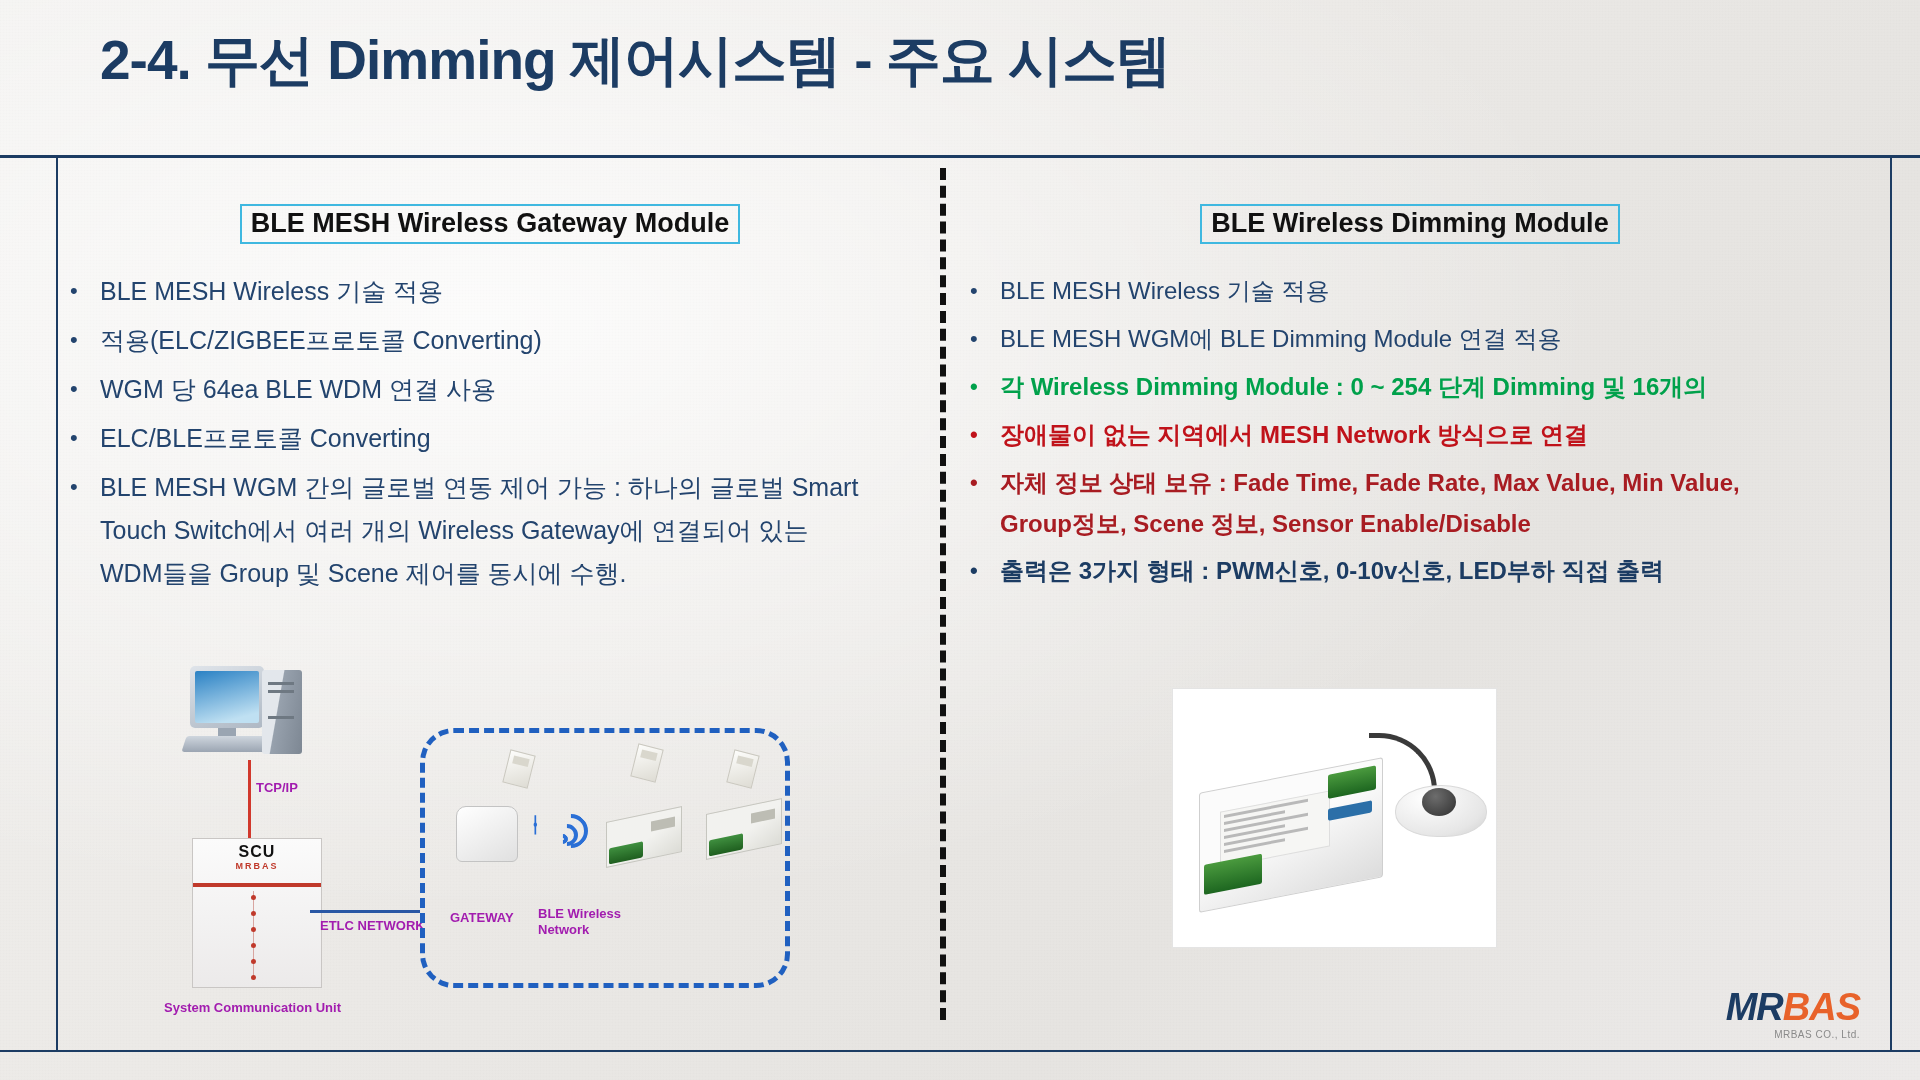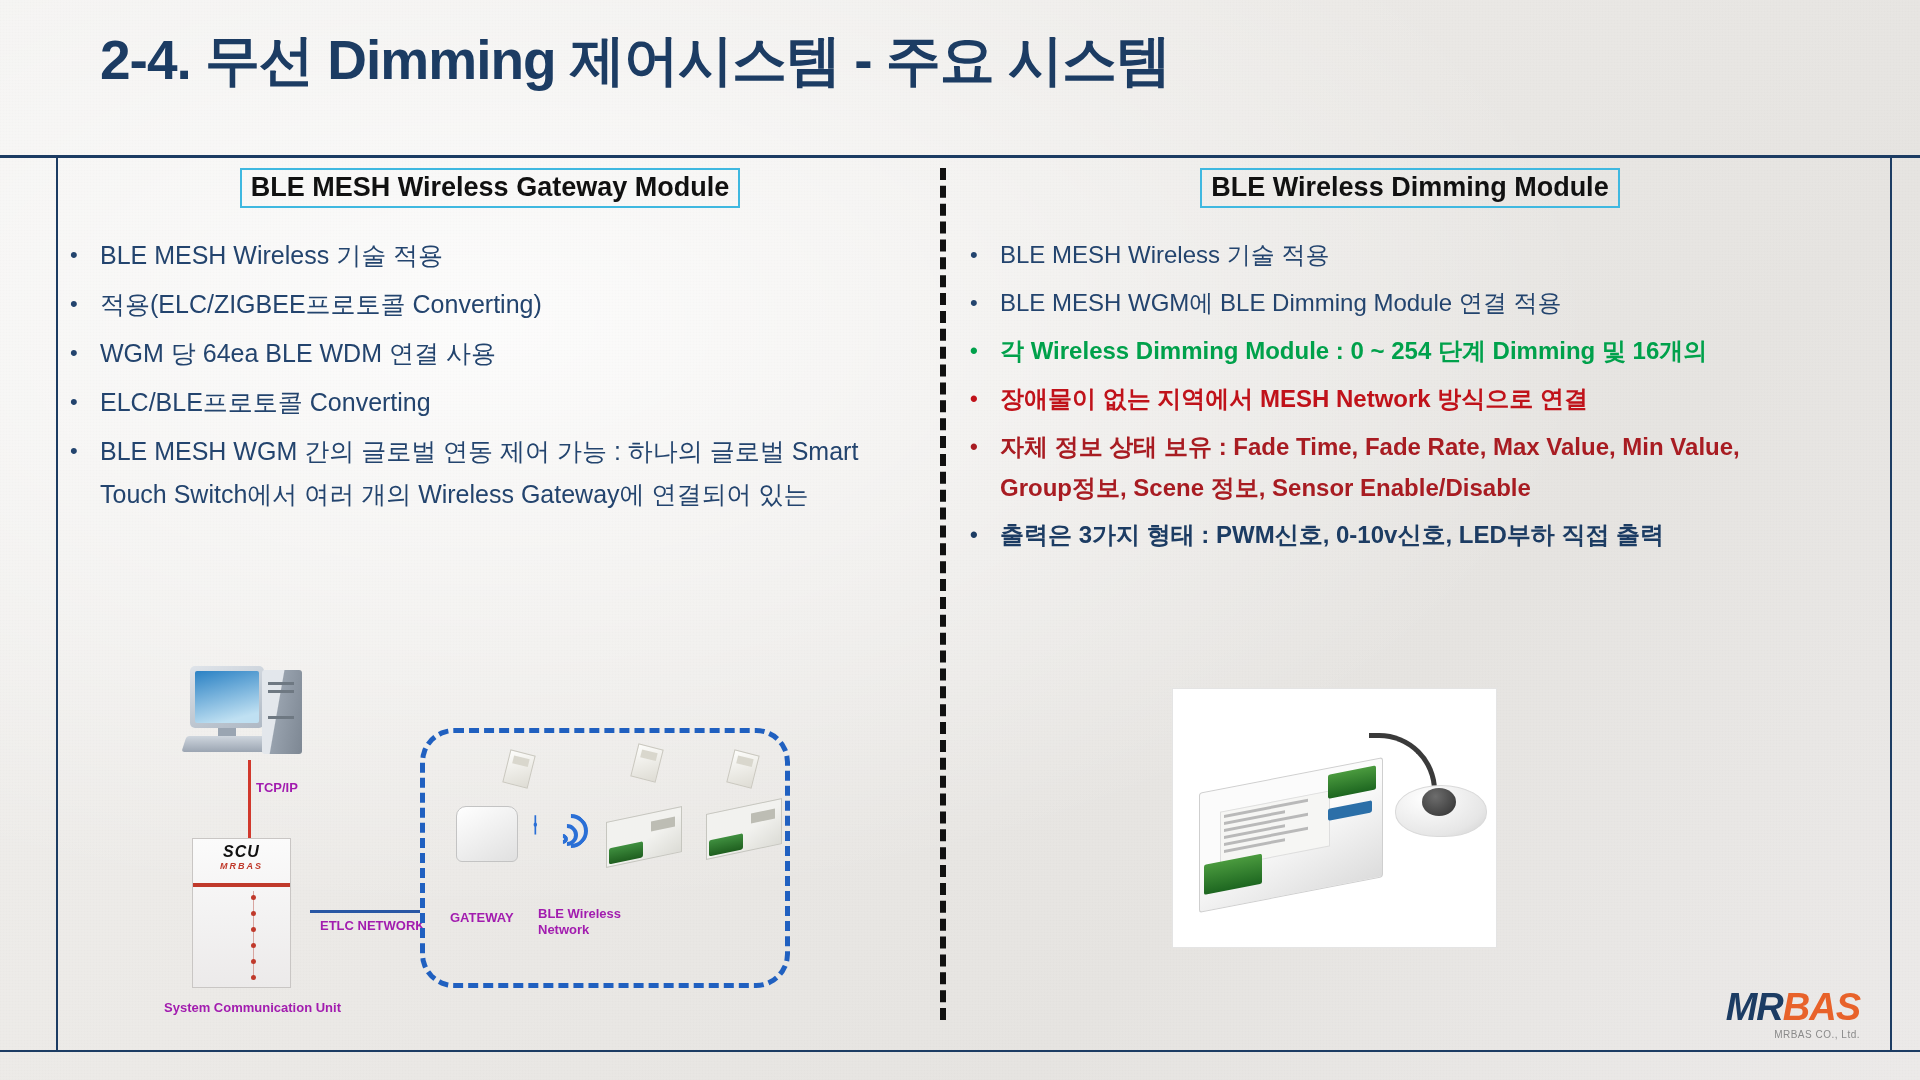--- a/index.html
+++ b/index.html
@@ -97,21 +97,21 @@
   .col-header {
     display: inline-block;
     font-size: 27px;
     font-weight: bold;
     color: #111;
     border: 2px solid #3fb8e0;
     padding: 3px 9px 5px;
     line-height: 1.05;
     white-space: nowrap;
   }
-  .header-wrap { text-align: center; }
+  .header-wrap { text-align: center; margin-top: 36px; }
 
   .bullets { margin-top: 26px; }
 
   .bullet {
     display: flex;
     align-items: flex-start;
     font-size: 25px;
     line-height: 1.72;
     color: #23446e;
     margin-bottom: 6px;
@@ -199,24 +199,23 @@
     font-size: 13px;
     font-weight: bold;
     color: #a21caf;
     white-space: nowrap;
   }
   .lbl-tcp { left: 106px; top: 120px; }
 
   .scu {
     position: absolute;
     left: 42px; top: 178px;
-    width: 99px; height: 150px;
+    width: 130px; height: 150px;
     background: linear-gradient(180deg, #fbfbfb, #eceaea);
     border: 1px solid #c9c6c4;
-    font-style: italic;
   }
   .scu-title {
     text-align: center;
     font-size: 16px;
     font-weight: bold;
     color: #111;
     padding-top: 4px;
     letter-spacing: 1px;
   }
   .scu-sub {
@@ -478,20 +477,21 @@
       <span class="txt c-blue">
         <span class="line">ELC/BLE프로토콜 Converting</span>
       </span>
     </div>
 
     <div class="bullet">
       <span class="dot c-blue">•</span>
       <span class="txt c-blue">
         <span class="line">BLE MESH WGM 간의 글로벌 연동 제어 가능 : 하나의 글로벌 Smart</span>
         <span class="line">Touch Switch에서 여러 개의 Wireless Gateway에 연결되어 있는</span>
+        <span class="line">WDM들을 Group 및 Scene 제어를 동시에 수행.</span>
       </span>
     </div>
 
   </div>
 </div>
 
 <div class="figure-left">
 
   <div class="pc">
     <div class="monitor">

